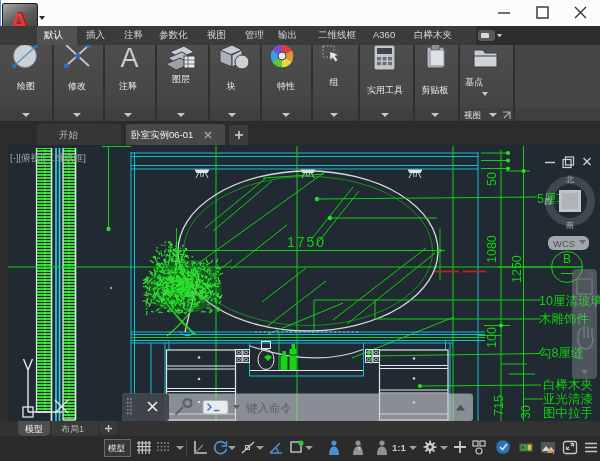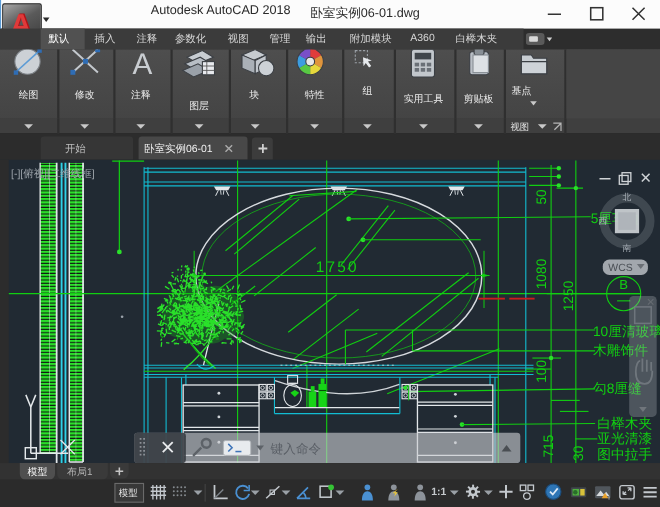--- a/index.html
+++ b/index.html
@@ -14,22 +14,20 @@
 #ltabs { position:absolute; left:0; top:421px; width:600px; height:15px; background:#323232; }
 #status { position:absolute; left:0; top:436px; width:600px; height:25px; background:#2b2b2b; }
 .sep { position:absolute; top:0; width:2px; height:63px; background:#2f2f2f; }
 .sep2 { position:absolute; top:0; width:2px; height:14px; background:#2f2f2f; }
 .plabel { position:absolute; font-size:9px; color:#ececec; text-align:center; }
 .tri { position:absolute; width:0; height:0; border-left:4px solid transparent; border-right:4px solid transparent; border-top:4px solid #c9c9c9; }
 </style></head><body>
 <div id="win">
 
   <div id="title">
-    <span class="t" style="left:137px">Autodesk AutoCAD 2018</span>
-    <span class="t" style="left:282px">卧室实例06-01.dwg</span>
     <svg class="abs" style="left:495px;top:0" width="105" height="26">
       <path d="M3,13 h12" stroke="#333" stroke-width="1.4"></path>
       <rect x="42" y="7" width="11" height="11" fill="none" stroke="#333" stroke-width="1.4"></rect>
       <path d="M80,7 l11,11 M91,7 l-11,11" stroke="#333" stroke-width="1.4"></path>
     </svg>
   </div>
 
   <div class="abs" style="left:2px;top:3px;width:36px;height:36px;background:linear-gradient(150deg,#a8a8a8,#5a5a5a 45%,#3c3c3c);border:1px solid #1e1e1e;border-radius:2px">
     <svg width="34" height="34">
     <text x="17" y="27" text-anchor="middle" font-family="Liberation Sans" font-size="27" font-weight="bold" fill="#b01217">A</text>
@@ -41,21 +39,21 @@
 
   <div id="tabrow">
     <div class="abs" style="left:37px;top:0;width:40px;height:19px;background:#515151"></div>
     <span style="left:44px;color:#fff">默认</span>
     <span style="left:86px">插入</span>
     <span style="left:124px">注释</span>
     <span style="left:159px">参数化</span>
     <span style="left:207px">视图</span>
     <span style="left:245px">管理</span>
     <span style="left:278px">输出</span>
-    <span style="left:318px">附加模块</span>
+    <span style="left:318px">二维线框</span>
     <span style="left:373px">A360</span>
     <span style="left:414px">白榉木夹</span>
     <svg class="abs" style="left:478px;top:3px" width="24" height="14">
         <rect x="0" y="1" width="17" height="11" rx="3" fill="#5a5a5a"></rect>
         <rect x="3" y="4" width="8" height="5" rx="1" fill="#d9d9d9"></rect>
         <path d="M19,5 l5,0 l-2.5,3.5 Z" fill="#cfcfcf"></path>
       </svg>
   </div>
 
   <div id="panels">
@@ -129,21 +127,21 @@
           <rect x="430" y="50" width="14" height="16" fill="#dde1e5" stroke="#888f96"></rect>
         </g>
         <g>
           <path d="M474,50 l9,0 l2,3 l12,0 l0,14 l-23,0 Z" fill="#c8cdd2" stroke="#3b3f44"></path>
           <path d="M474,56 l23,0 l0,11 l-23,0 Z" fill="#ced3d8" stroke="#3b3f44"></path>
         </g>
       </svg>
       <div class="plabel" style="left:12px;top:35px;width:28px">绘图</div>
       <div class="plabel" style="left:63px;top:35px;width:28px">修改</div>
       <div class="plabel" style="left:114px;top:35px;width:28px">注释</div>
-      <div class="plabel" style="left:167px;top:45px;width:28px">图层</div>
+      <div class="plabel" style="left:167px;top:28px;width:28px">图层</div>
       <div class="plabel" style="left:222px;top:35px;width:18px">块</div>
       <div class="plabel" style="left:272px;top:35px;width:28px">特性</div>
       <div class="plabel" style="left:325px;top:31px;width:18px">组</div>
       <div class="plabel" style="left:361px;top:39px;width:48px">实用工具</div>
       <div class="plabel" style="left:416px;top:39px;width:38px">剪贴板</div>
       <div class="plabel" style="left:460px;top:31px;width:28px">基点</div>
       <div class="abs" style="left:482px;top:47px;width:0;height:0;border-left:3.5px solid transparent;border-right:3.5px solid transparent;border-top:4px solid #c9c9c9"></div>
     </div>
   <div id="dstrip">
       <div class="sep2" style="left:51.5px"></div>

